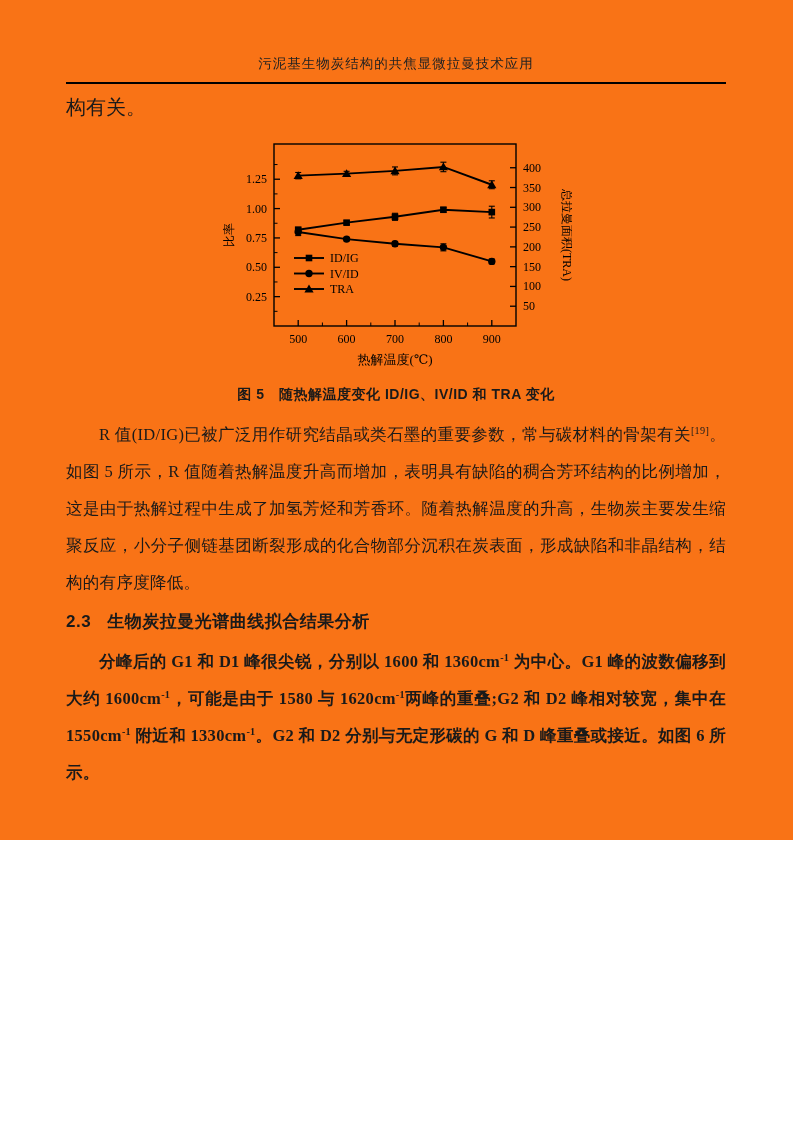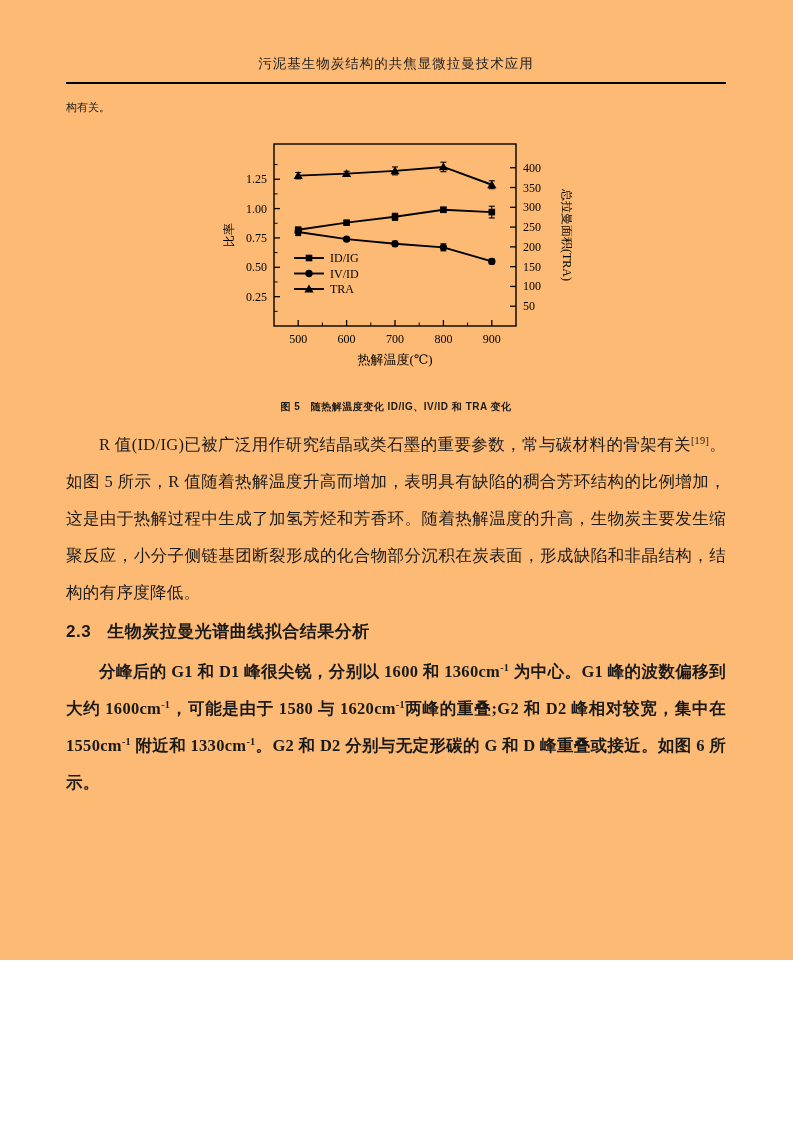--- a/index.html
+++ b/index.html
@@ -1,49 +1,49 @@
 <!DOCTYPE html>
 <html><head>
 <meta charset="utf-8">
 <style>
   html,body{margin:0;padding:0;background:#ffffff;}
   .page{
     position:relative;
-    width:793px;height:960px;
-    background:#fdba74;
+    width:793px;height:840px;
+    background:#f97316;
     font-family:"Liberation Serif","DejaVu Serif",serif;
     color:#1a1a1a;
     overflow:hidden;
     box-sizing:border-box;
   }
   .content{position:absolute;left:66px;top:0;width:660px;}
   .running-head{
     margin-top:55px;
     text-align:center;
     font-size:13.5px;
     letter-spacing:1px;
     color:#222;
   }
   .head-rule{
     margin-top:9px;
     border:none;border-top:2px solid #000;
     height:0;
   }
   .leading-line{
     margin-top:6px;
-    font-size:11px;
+    font-size:20px;
     line-height:30px;
   }
   .figure-block{width:352px;margin:14px auto 0;}
   .figure-caption{
-    margin-top:28px;
+    margin-top:14px;
     text-align:center;
     font-family:"Liberation Sans","DejaVu Sans",sans-serif;
     font-weight:bold;
-    font-size:10px;
+    font-size:14px;
     letter-spacing:0.5px;
   }
   .para{
     font-size:16.5px;
     line-height:37px;
     text-align:justify;
     text-indent:2em;
     margin:0;
     letter-spacing:0.3px;
   }

